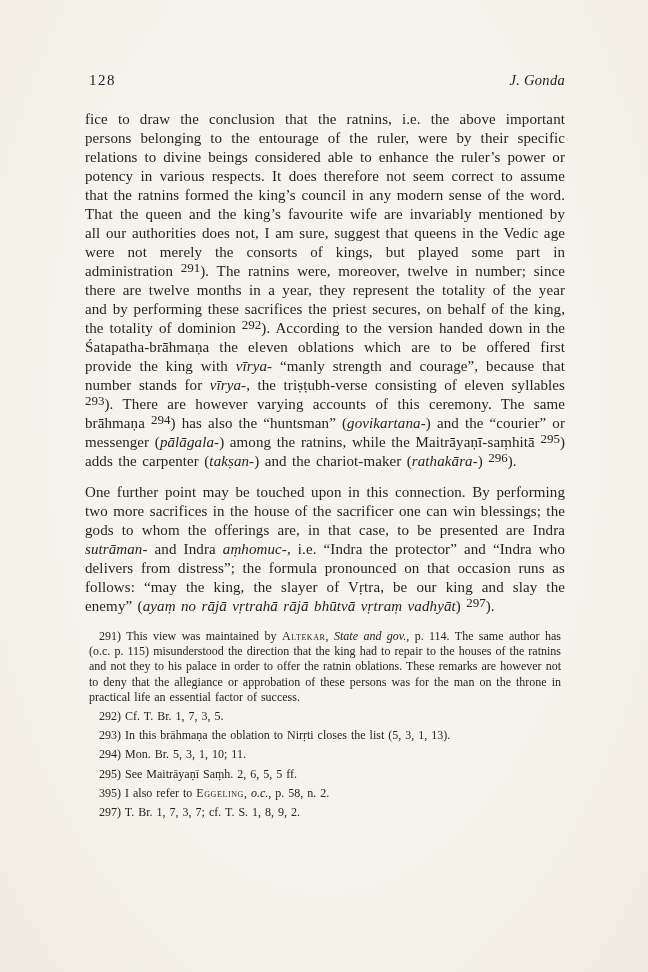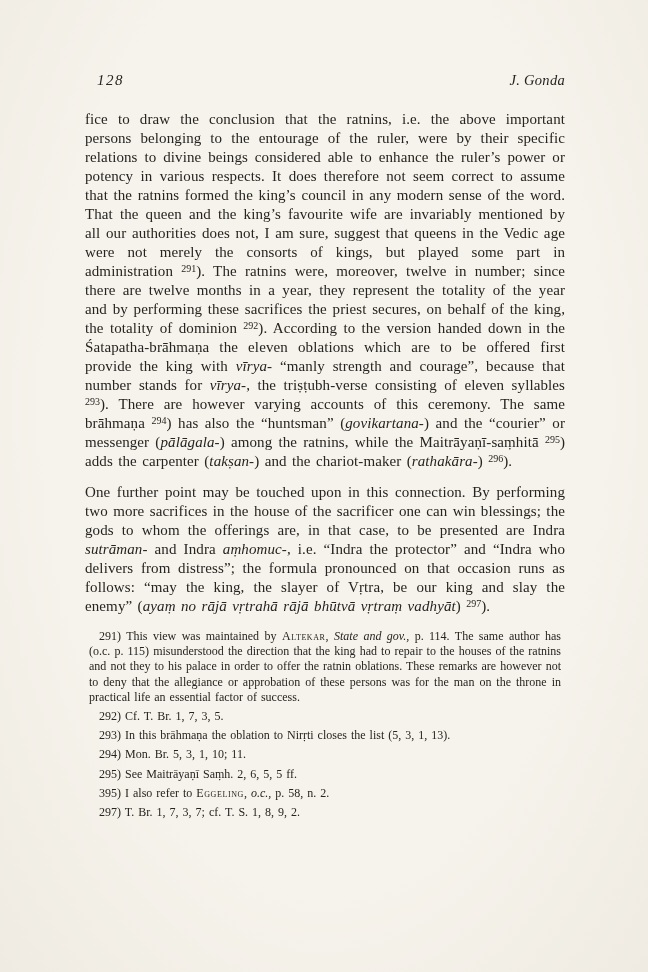--- a/index.html
+++ b/index.html
@@ -19,24 +19,23 @@
   }
   .header {
     position: absolute;
     left: 85px;
     right: 83px;
     top: 72px;
     height: 18px;
   }
   .pagenum {
     position: absolute;
-    left: 12px; top: 0;
+    left: 4px; top: 0;
     font-size: 15px;
     letter-spacing: 1.5px;
-    font-style: italic;
   }
   .running-head {
     position: absolute;
     left: 0; right: 0;
     text-align: right;
     font-style: italic;
     font-size: 14.5px;
     letter-spacing: 0.3px;
   }
   .content {
@@ -50,21 +49,21 @@
     text-align: justify;
     font-size: 15px;
     line-height: 19px;
     word-spacing: 1.5px;
     letter-spacing: 0.1px;
   }
   .para + .para { margin-top: 12px; }
   .it { font-style: italic; }
   .sc { font-variant: small-caps; letter-spacing: 0.6px; }
   sup.fnref {
-    font-size: 10px;
+    font-size: 13px;
     line-height: 0;
     vertical-align: baseline;
     position: relative;
     top: -4px;
     letter-spacing: 0;
   }
   .footnotes { margin-top: 13px; }
   .fn {
     margin: 4px;
     text-align: justify;

